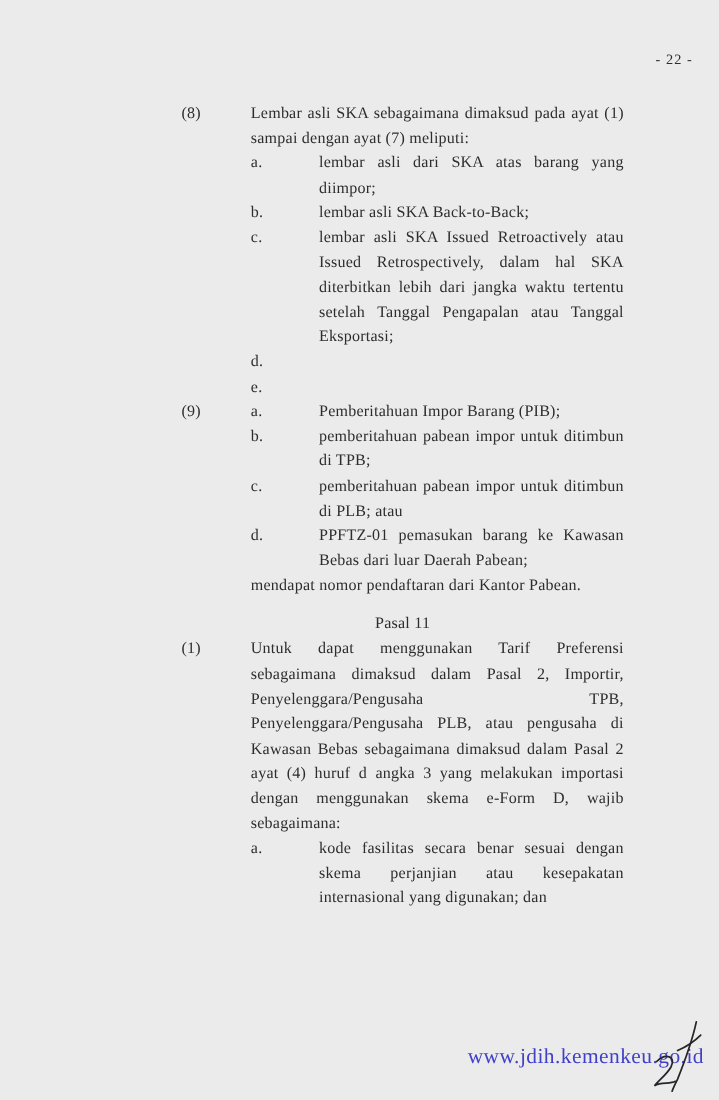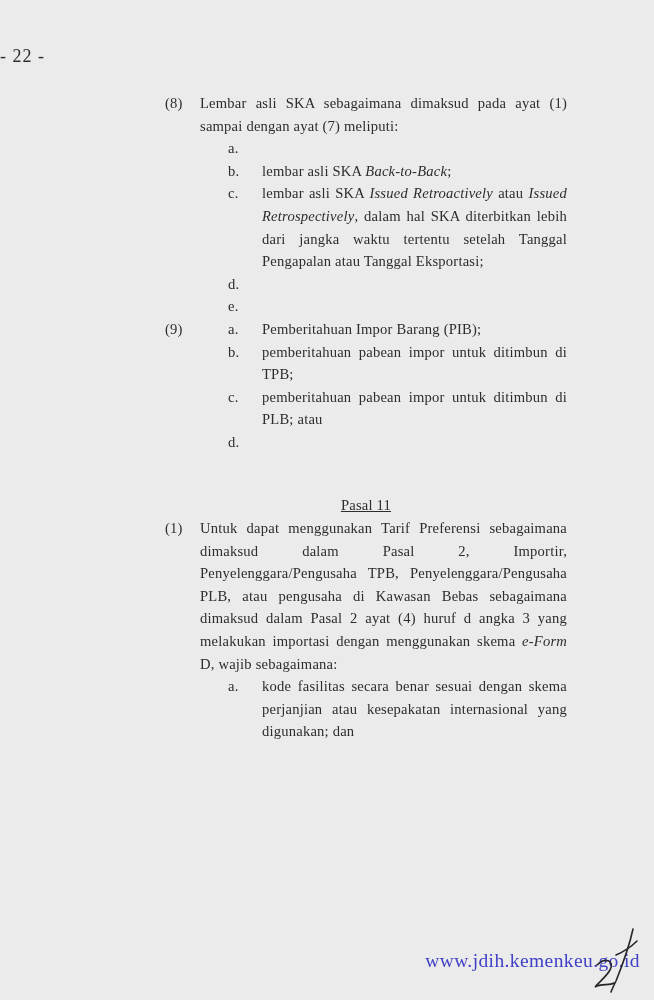--- a/index.html
+++ b/index.html
@@ -7,45 +7,44 @@
   body {
     position: relative;
     background: #ebebeb;
     font-family: "Liberation Serif", "DejaVu Serif", serif;
     color: #2d2d2d;
     overflow: hidden;
   }
   .page-number {
     position: absolute;
     top: 46px; left: 0; right: 24px;
-    text-align: left;
-    font-size: 18px;
+    text-align: right;
+    font-size: 13px;
     letter-spacing: 1px;
   }
   .doc {
     position: absolute;
     top: 92px; left: 165px;
     width: 402px;
     font-size: 14.6px;
     line-height: 22.6px;
     letter-spacing: 0.2px;
   }
   .item { display: flex; align-items: flex-start; }
   .num { flex: 0 0 35px; }
   .ibody { flex: 1 1 auto; min-width: 0; }
-  .par { text-align: justify; }
+  .par { text-align: justify; margin-left: 28px; }
   .sub { display: flex; align-items: flex-start; padding-left: 28px; }
   .slabel { flex: 0 0 34px; }
   .sub .par { flex: 1 1 auto; min-width: 0; }
   .heading {
     text-align: center;
-    margin: 40px 0 1px 0;
-    text-decoration: underline;
+    margin: 12px 0 1px 0;
   }
-  .it { font-style: italic; }
+  .it { }
   .footer {
     position: absolute;
     top: 950px; right: 14px;
     font-size: 19.5px;
     color: #4040c8;
     letter-spacing: 0.4px;
   }
   .paraf {
     position: absolute;
     top: 925px; left: 583px;
@@ -64,20 +63,21 @@
 
 <div class="page-number">- 22 -</div>
 
 <div class="doc">
     <div class="item">
       <div class="num">(8)</div>
       <div class="ibody">
         <div class="par"><span>Lembar asli SKA sebagaimana dimaksud pada ayat (1) sampai dengan ayat (7) meliputi:</span></div>
         <div class="sub">
           <div class="slabel">a.</div>
+          <div class="par"><span>lembar asli dari SKA atas barang yang diimpor;</span></div>
         </div>
         <div class="sub">
           <div class="slabel">b.</div>
           <div class="par"><span>lembar asli SKA </span><span class="it">Back-to-Back</span><span>;</span></div>
         </div>
         <div class="sub">
           <div class="slabel">c.</div>
           <div class="par"><span>lembar asli SKA </span><span class="it">Issued Retroactively</span><span> atau </span><span class="it">Issued Retrospectively</span><span>, dalam hal SKA diterbitkan lebih dari jangka waktu tertentu setelah Tanggal Pengapalan atau Tanggal Eksportasi;</span></div>
         </div>
         <div class="sub">
@@ -98,21 +98,23 @@
         <div class="sub">
           <div class="slabel">b.</div>
           <div class="par"><span>pemberitahuan pabean impor untuk ditimbun di TPB;</span></div>
         </div>
         <div class="sub">
           <div class="slabel">c.</div>
           <div class="par"><span>pemberitahuan pabean impor untuk ditimbun di PLB; atau</span></div>
         </div>
         <div class="sub">
           <div class="slabel">d.</div>
+          <div class="par"><span>PPFTZ-01 pemasukan barang ke Kawasan Bebas dari luar Daerah Pabean;</span></div>
         </div>
+        <div class="par"><span>mendapat nomor pendaftaran dari Kantor Pabean.</span></div>
       </div>
     </div>
     <div class="heading">Pasal 11</div>
     <div class="item">
       <div class="num">(1)</div>
       <div class="ibody">
         <div class="par"><span>Untuk dapat menggunakan Tarif Preferensi sebagaimana dimaksud dalam Pasal 2, Importir, Penyelenggara/Pengusaha TPB, Penyelenggara/Pengusaha PLB, atau pengusaha di Kawasan Bebas sebagaimana dimaksud dalam Pasal 2 ayat (4) huruf d angka 3 yang melakukan importasi dengan menggunakan skema </span><span class="it">e-Form</span><span> D, wajib sebagaimana:</span></div>
         <div class="sub">
           <div class="slabel">a.</div>
           <div class="par"><span>kode fasilitas secara benar sesuai dengan skema perjanjian atau kesepakatan internasional yang digunakan; dan</span></div>

